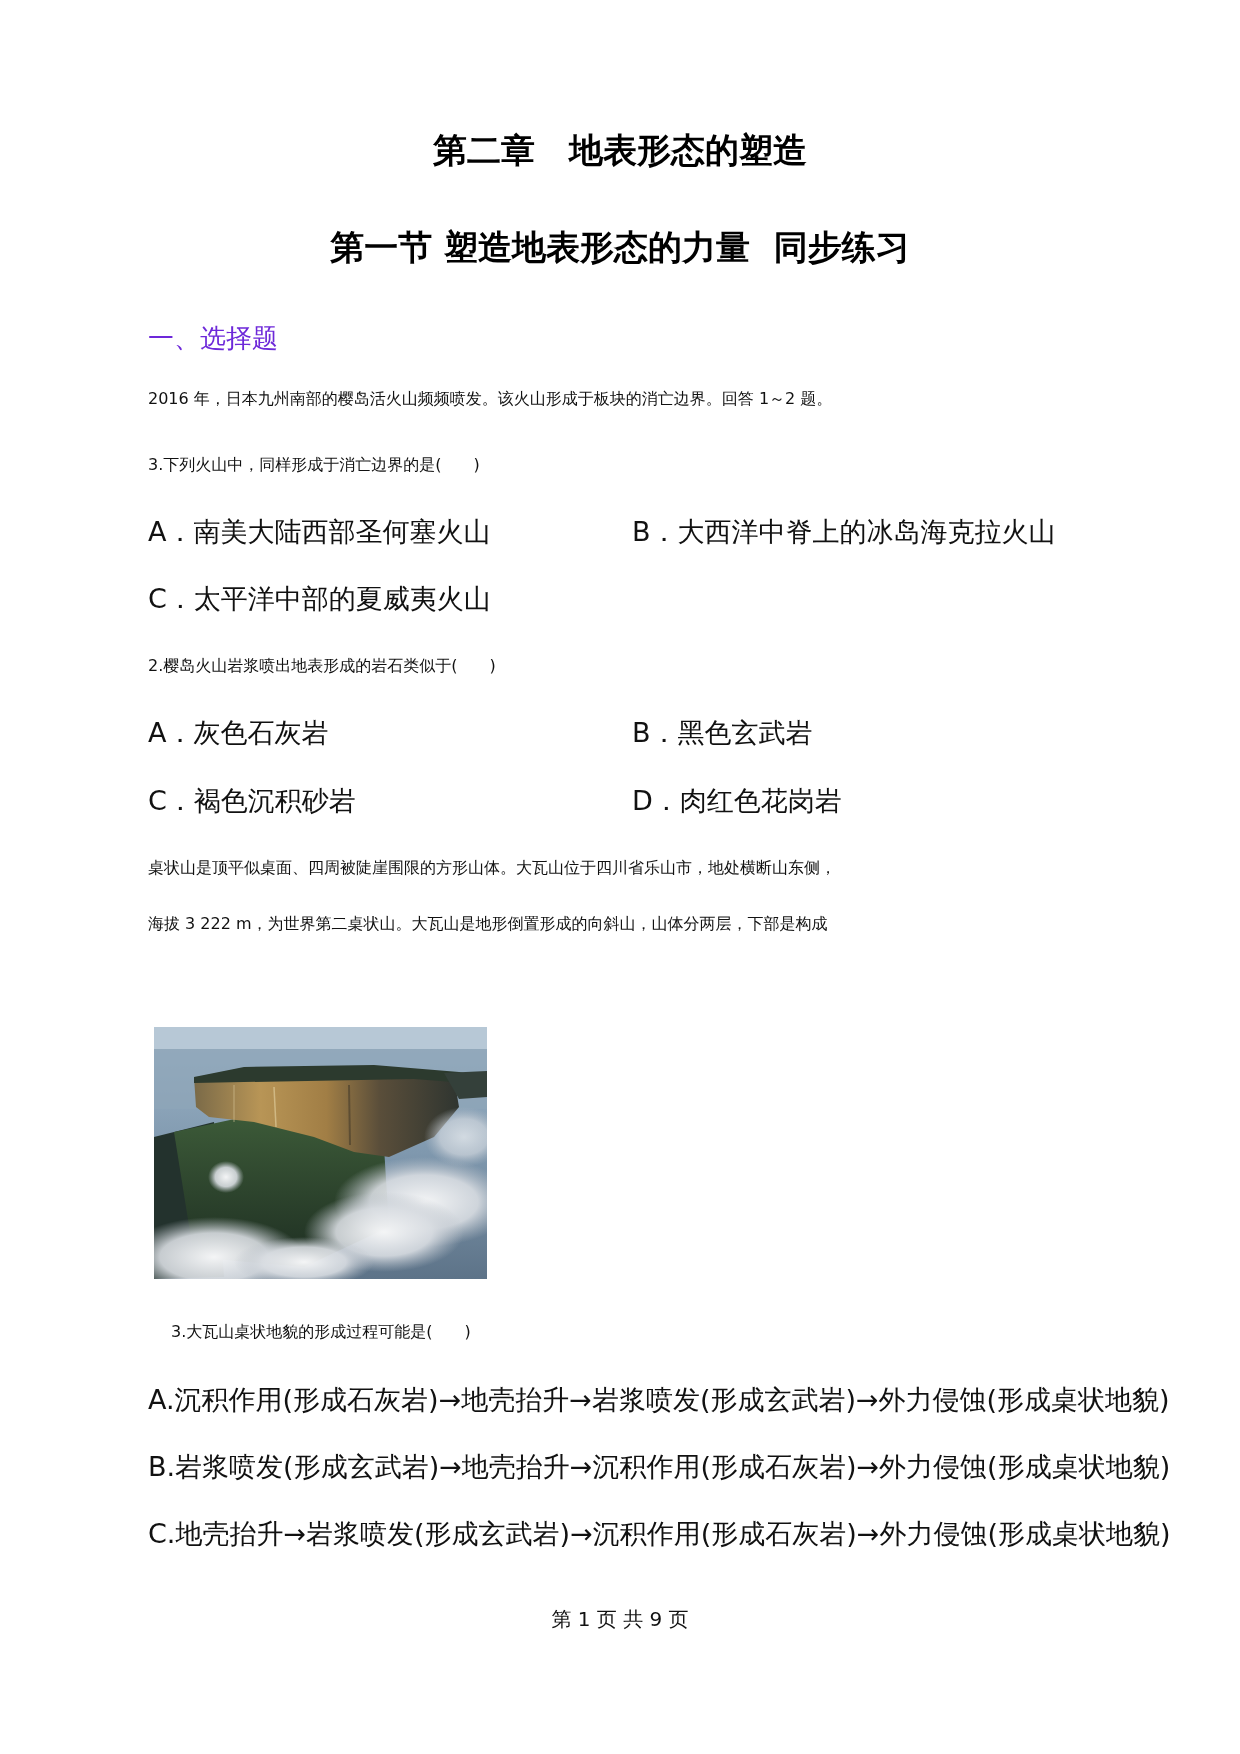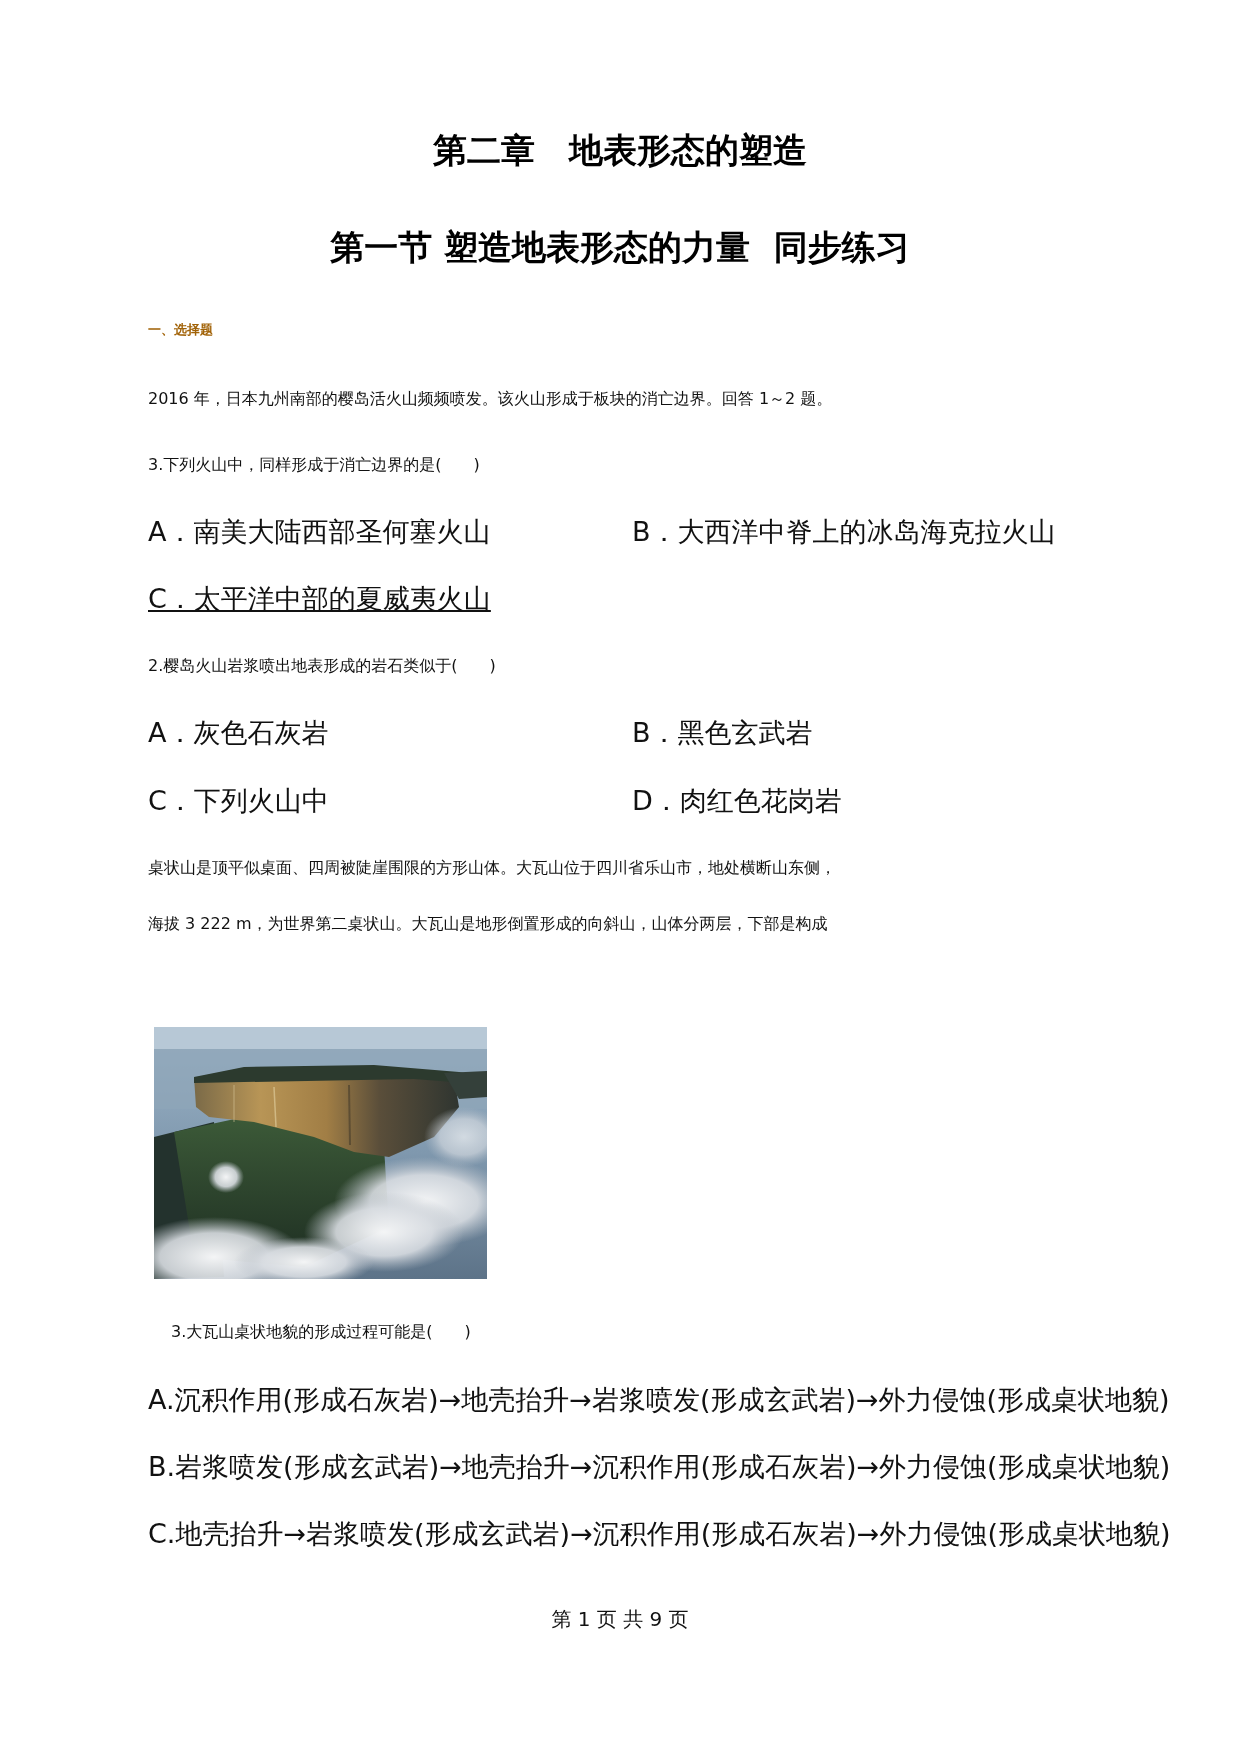--- a/index.html
+++ b/index.html
@@ -32,23 +32,23 @@
       color: #000;
       white-space: pre;
     }
     .title.t1 { top: 128px; }
     .title.t2 { top: 225px; }
 
     .section-heading {
       position: absolute;
       left: 148px;
       top: 321px;
-      font-weight: bold;
-      font-size: 13px;
-      color: #a16207;
+      font-weight: normal;
+      font-size: 26px;
+      color: #6d28d9;
     }
     .line {
       position: absolute;
       left: 148px;
       font-size: 16px;
       line-height: 28px;
       white-space: pre;
       color: #111;
     }
     .opt {
@@ -90,26 +90,26 @@
   <div class="title t1">第二章　地表形态的塑造</div>
   <div class="title t2">第一节 塑造地表形态的力量  同步练习</div>
 
   <div class="section-heading">一、选择题</div>
 
   <div class="line" style="top:385px;">2016 年，日本九州南部的樱岛活火山频频喷发。该火山形成于板块的消亡边界。回答 1～2 题。</div>
 
   <div class="line" style="top:451px;">3.下列火山中，同样形成于消亡边界的是(　　)</div>
   <div class="opt left" style="top:518px;">A．南美大陆西部圣何塞火山</div>
   <div class="opt right" style="top:518px;">B．大西洋中脊上的冰岛海克拉火山</div>
-  <div class="opt left" style="top:585px;text-decoration:underline;">C．太平洋中部的夏威夷火山</div>
+  <div class="opt left" style="top:585px;">C．太平洋中部的夏威夷火山</div>
 
   <div class="line" style="top:652px;">2.樱岛火山岩浆喷出地表形成的岩石类似于(　　)</div>
   <div class="opt left" style="top:719px;">A．灰色石灰岩</div>
   <div class="opt right" style="top:719px;">B．黑色玄武岩</div>
-  <div class="opt left" style="top:787px;">C．下列火山中</div>
+  <div class="opt left" style="top:787px;">C．褐色沉积砂岩</div>
   <div class="opt right" style="top:787px;">D．肉红色花岗岩</div>
 
   <div class="line" style="top:854px;">桌状山是顶平似桌面、四周被陡崖围限的方形山体。大瓦山位于四川省乐山市，地处横断山东侧，</div>
   <div class="line" style="top:910px;">海拔 3 222 m，为世界第二桌状山。大瓦山是地形倒置形成的向斜山，山体分两层，下部是构成</div>
 
   <div class="figure" title="桌状山航拍照片（云海环绕的平顶陡崖山体）">
     <svg width="333" height="252" viewBox="0 0 333 252" xmlns="http://www.w3.org/2000/svg">
       <defs>
         <linearGradient id="sky" x1="0" y1="0" x2="0" y2="1">
           <stop offset="0" stop-color="#9fb6c9"></stop>

